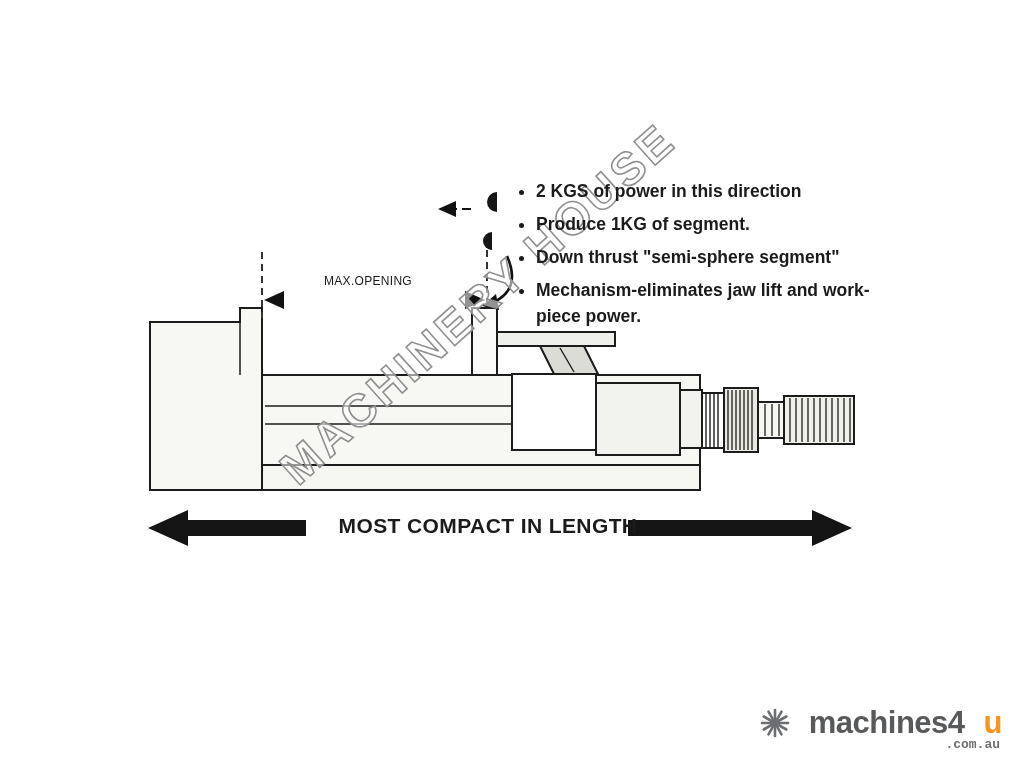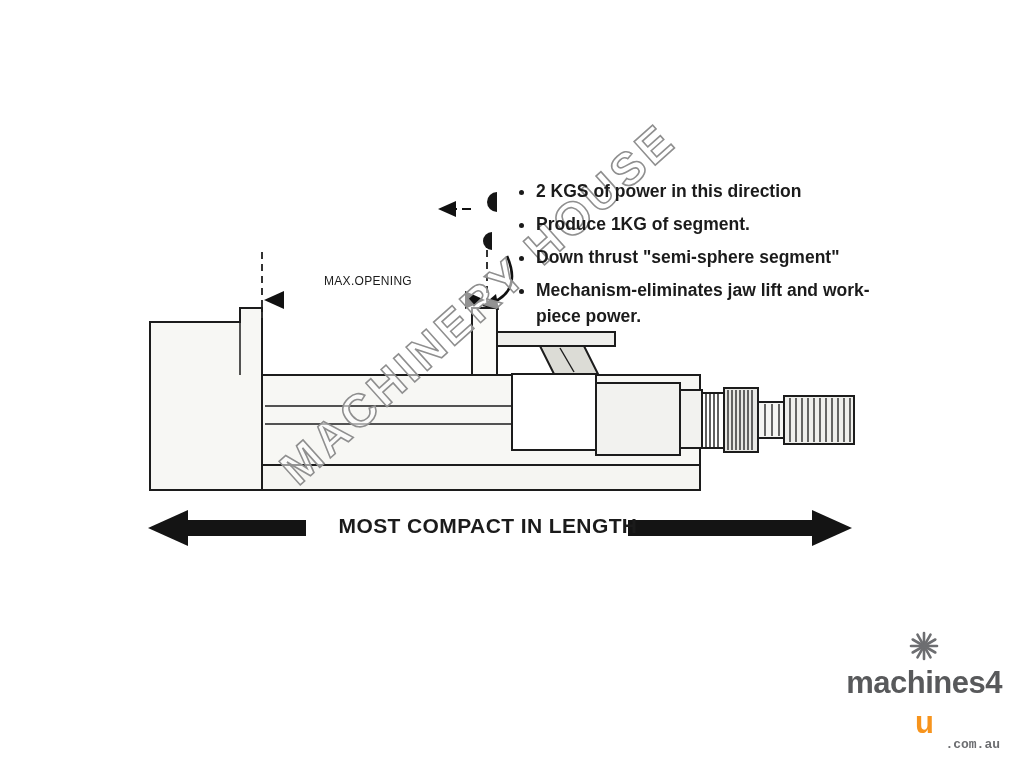--- a/index.html
+++ b/index.html
@@ -60,22 +60,21 @@
     position: absolute;
     right: 22px;
     bottom: 16px;
     display: flex;
     flex-direction: column;
     align-items: flex-end;
   }
   .logo-row {
     display: flex;
     align-items: center;
-    gap: 4px;
-    flex-direction: column;
+    gap: 19px;
   }
   .logo-icon { display: block; }
   .logo-brand {
     font-size: 31px;
     font-weight: bold;
     color: #58595b;
     letter-spacing: -0.5px;
   }
   .logo-u {
     font-size: 31px;

